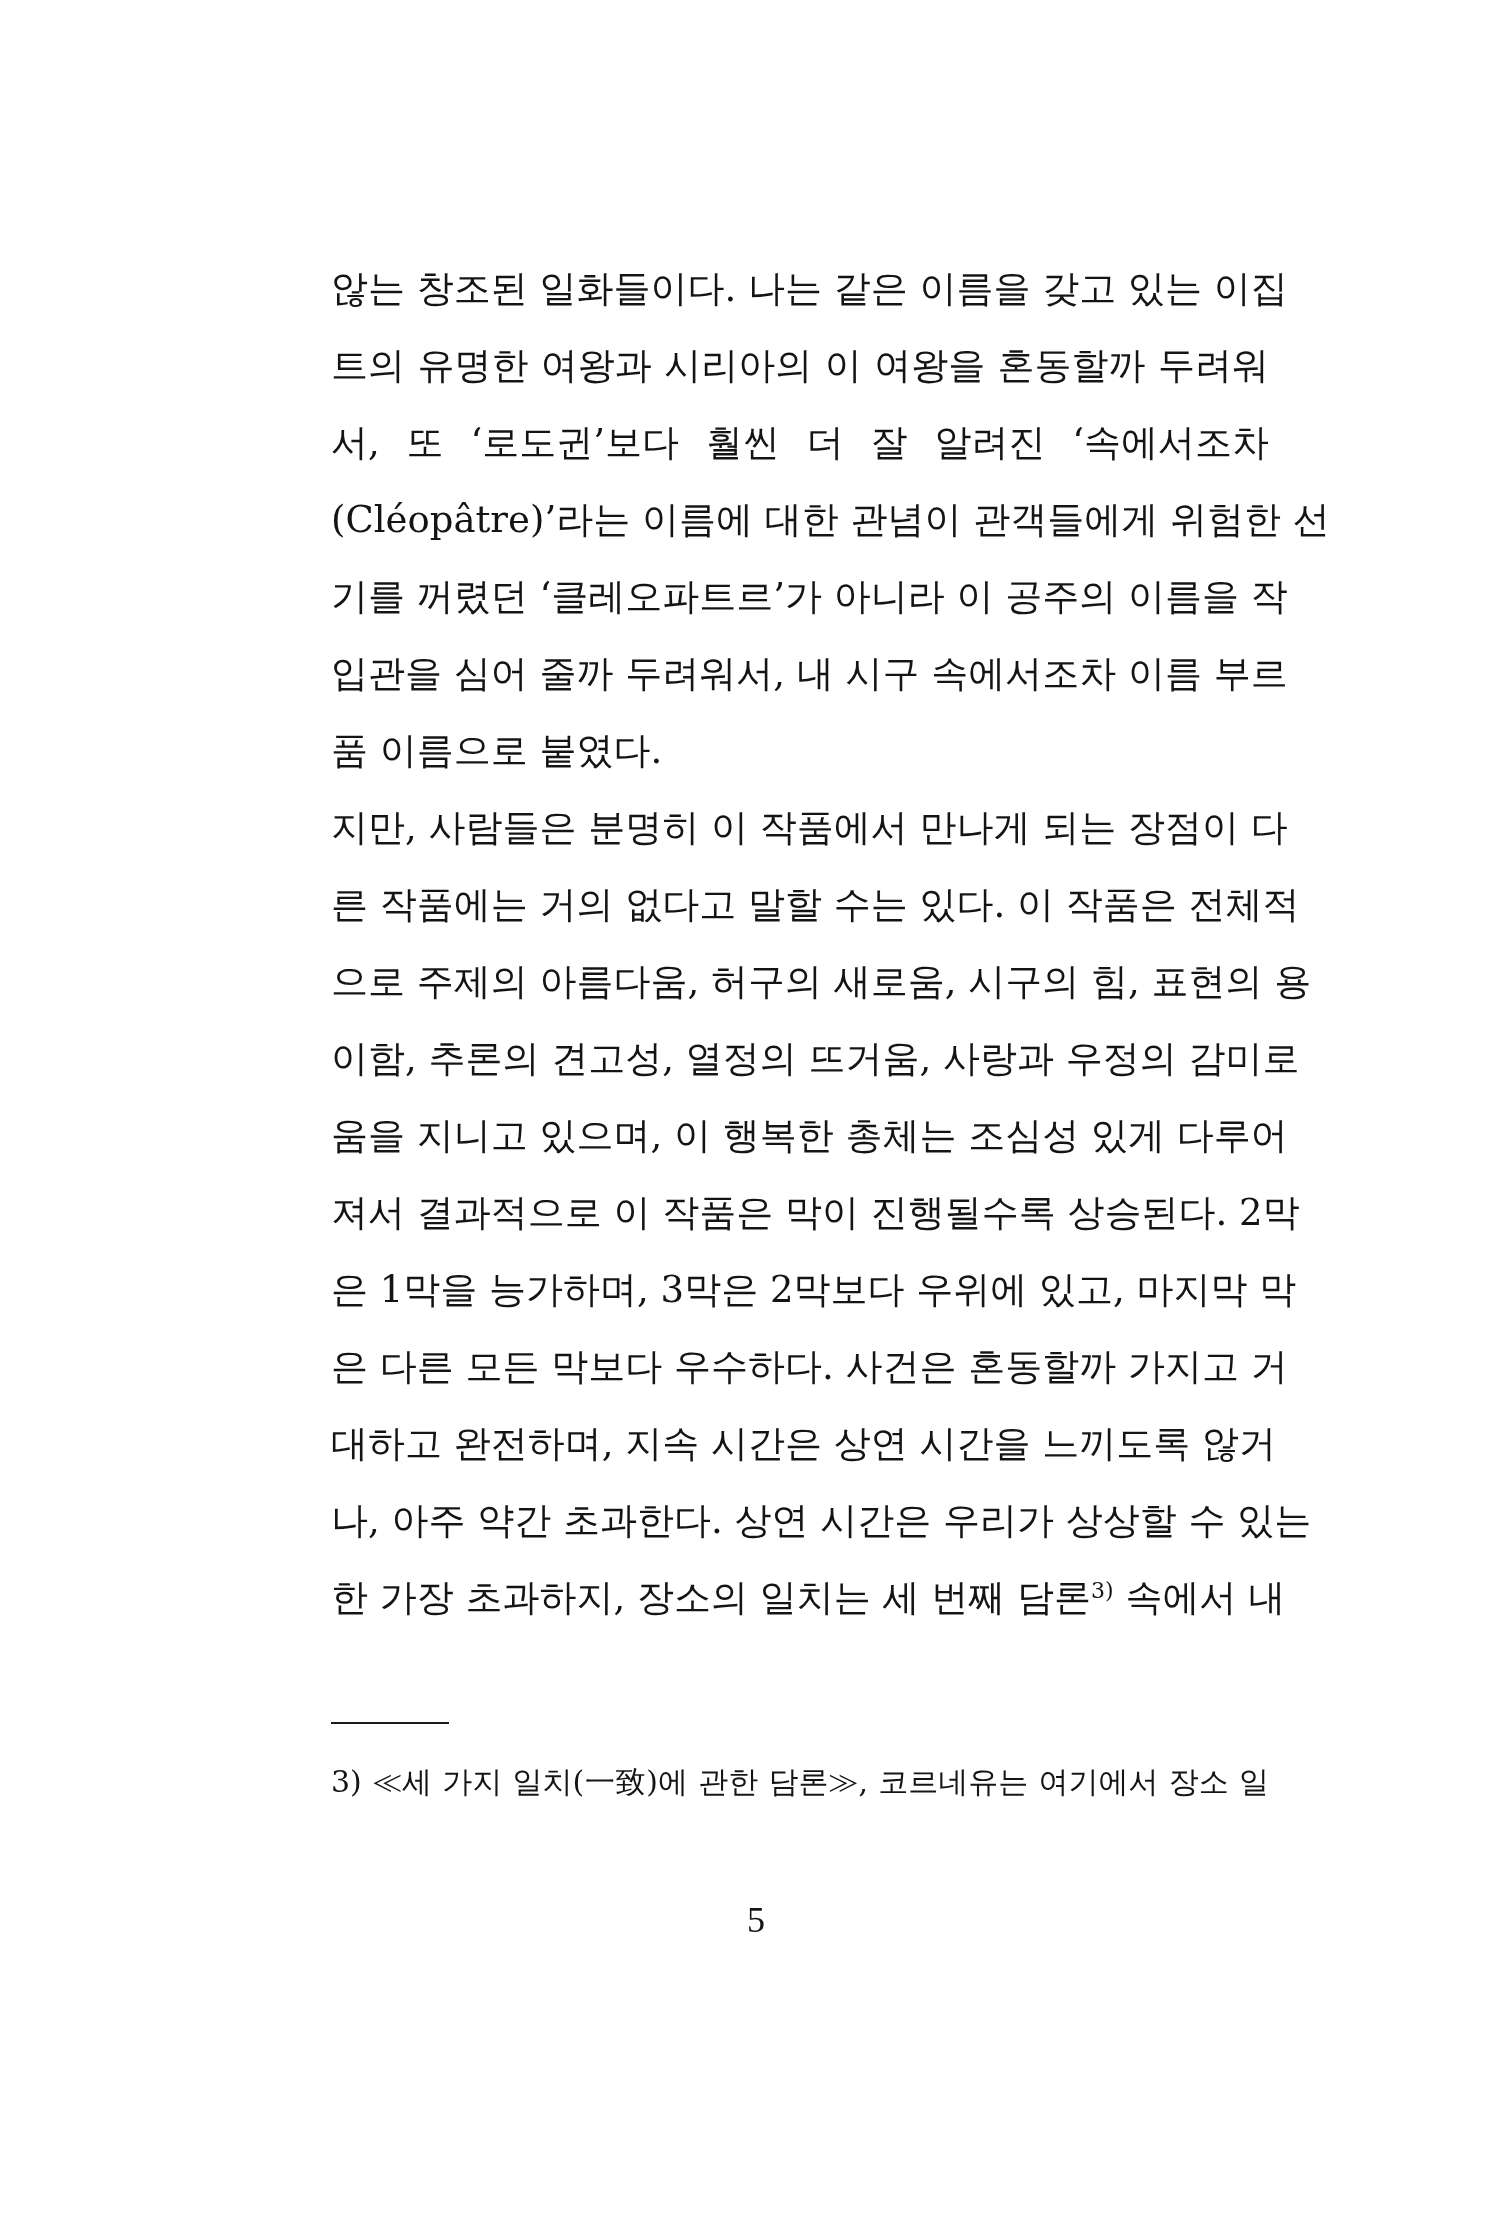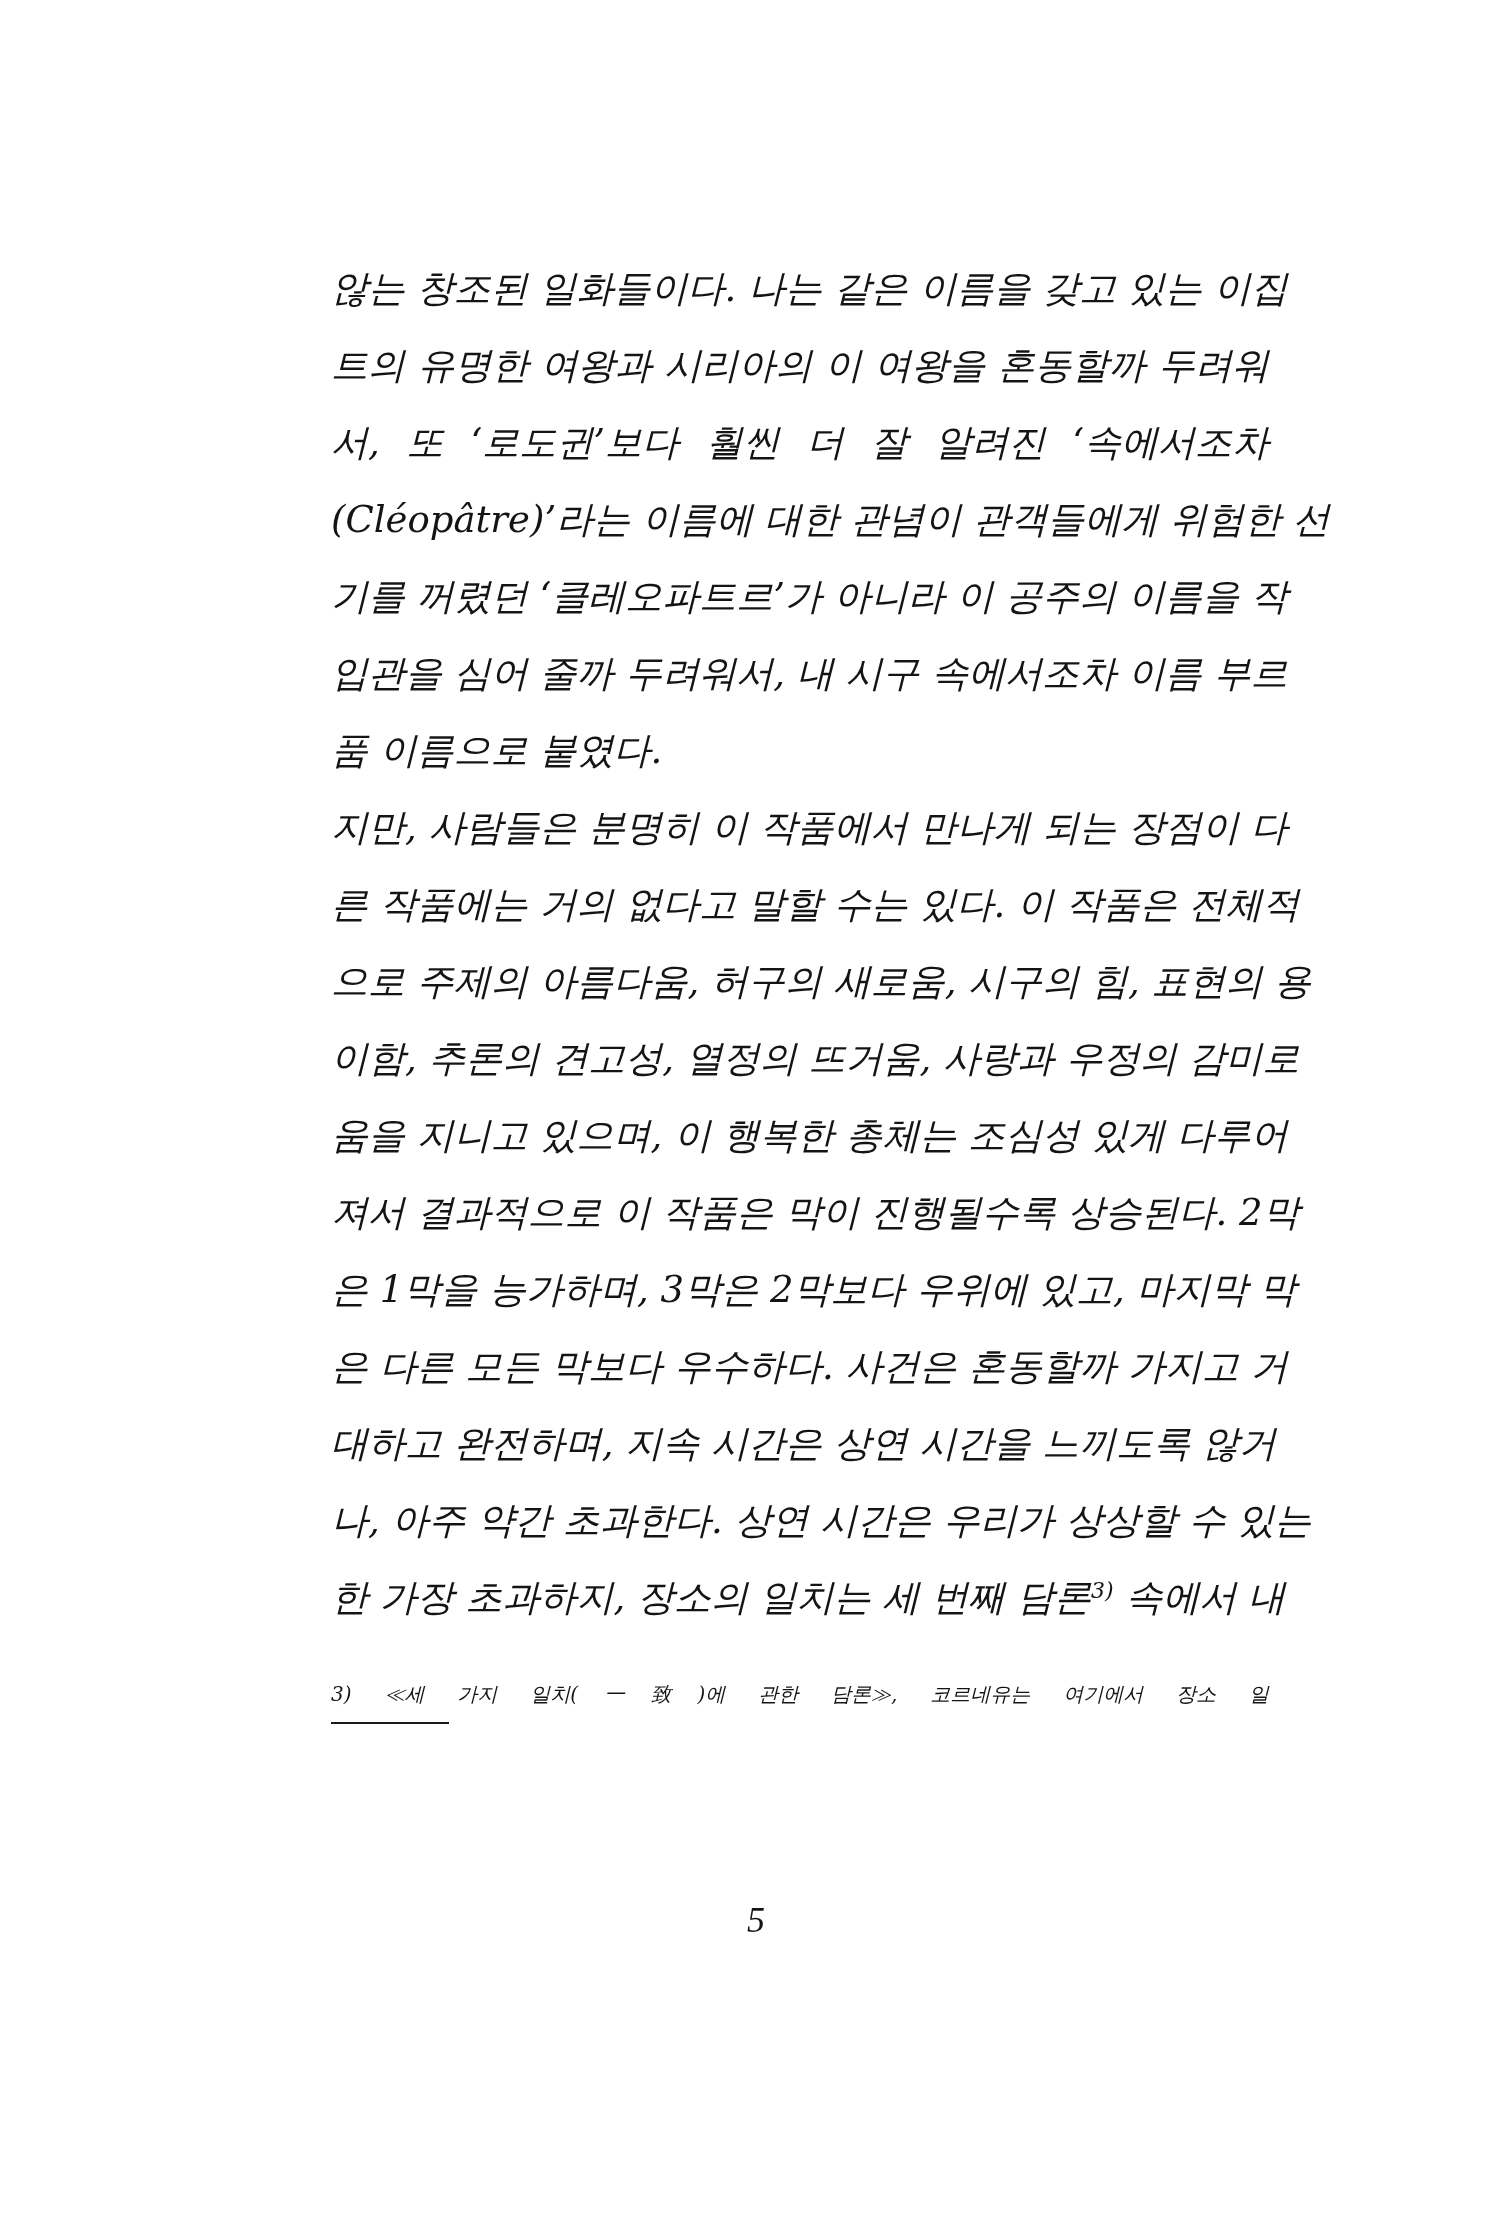--- a/index.html
+++ b/index.html
@@ -14,21 +14,20 @@
       overflow: hidden;
       color: #141414;
       font-family: "DejaVu Serif", "Liberation Serif", serif;
     }
     .page {
       position: absolute;
       left: 0; top: 0;
       width: 1512px;
       height: 2220px;
       background: #ffffff;
-      font-style: italic;
     }
     .text-block {
       position: absolute;
       left: 331px;
       top: 250px;
       width: 938px;
     }
     .line {
       display: block;
       height: 77px;
@@ -54,23 +53,23 @@
       position: absolute;
       left: 331px;
       top: 1722px;
       width: 118px;
       height: 2px;
       background: #1a1a1a;
     }
     .footnote {
       position: absolute;
       left: 331px;
-      top: 1664px;
+      top: 1752px;
       width: 938px;
-      font-size: 20px;
+      font-size: 30px;
       line-height: 60px;
       white-space: nowrap;
       text-align: justify;
       text-align-last: justify;
     }
     .page-number {
       position: absolute;
       left: 0;
       width: 1512px;
       top: 1895px;

